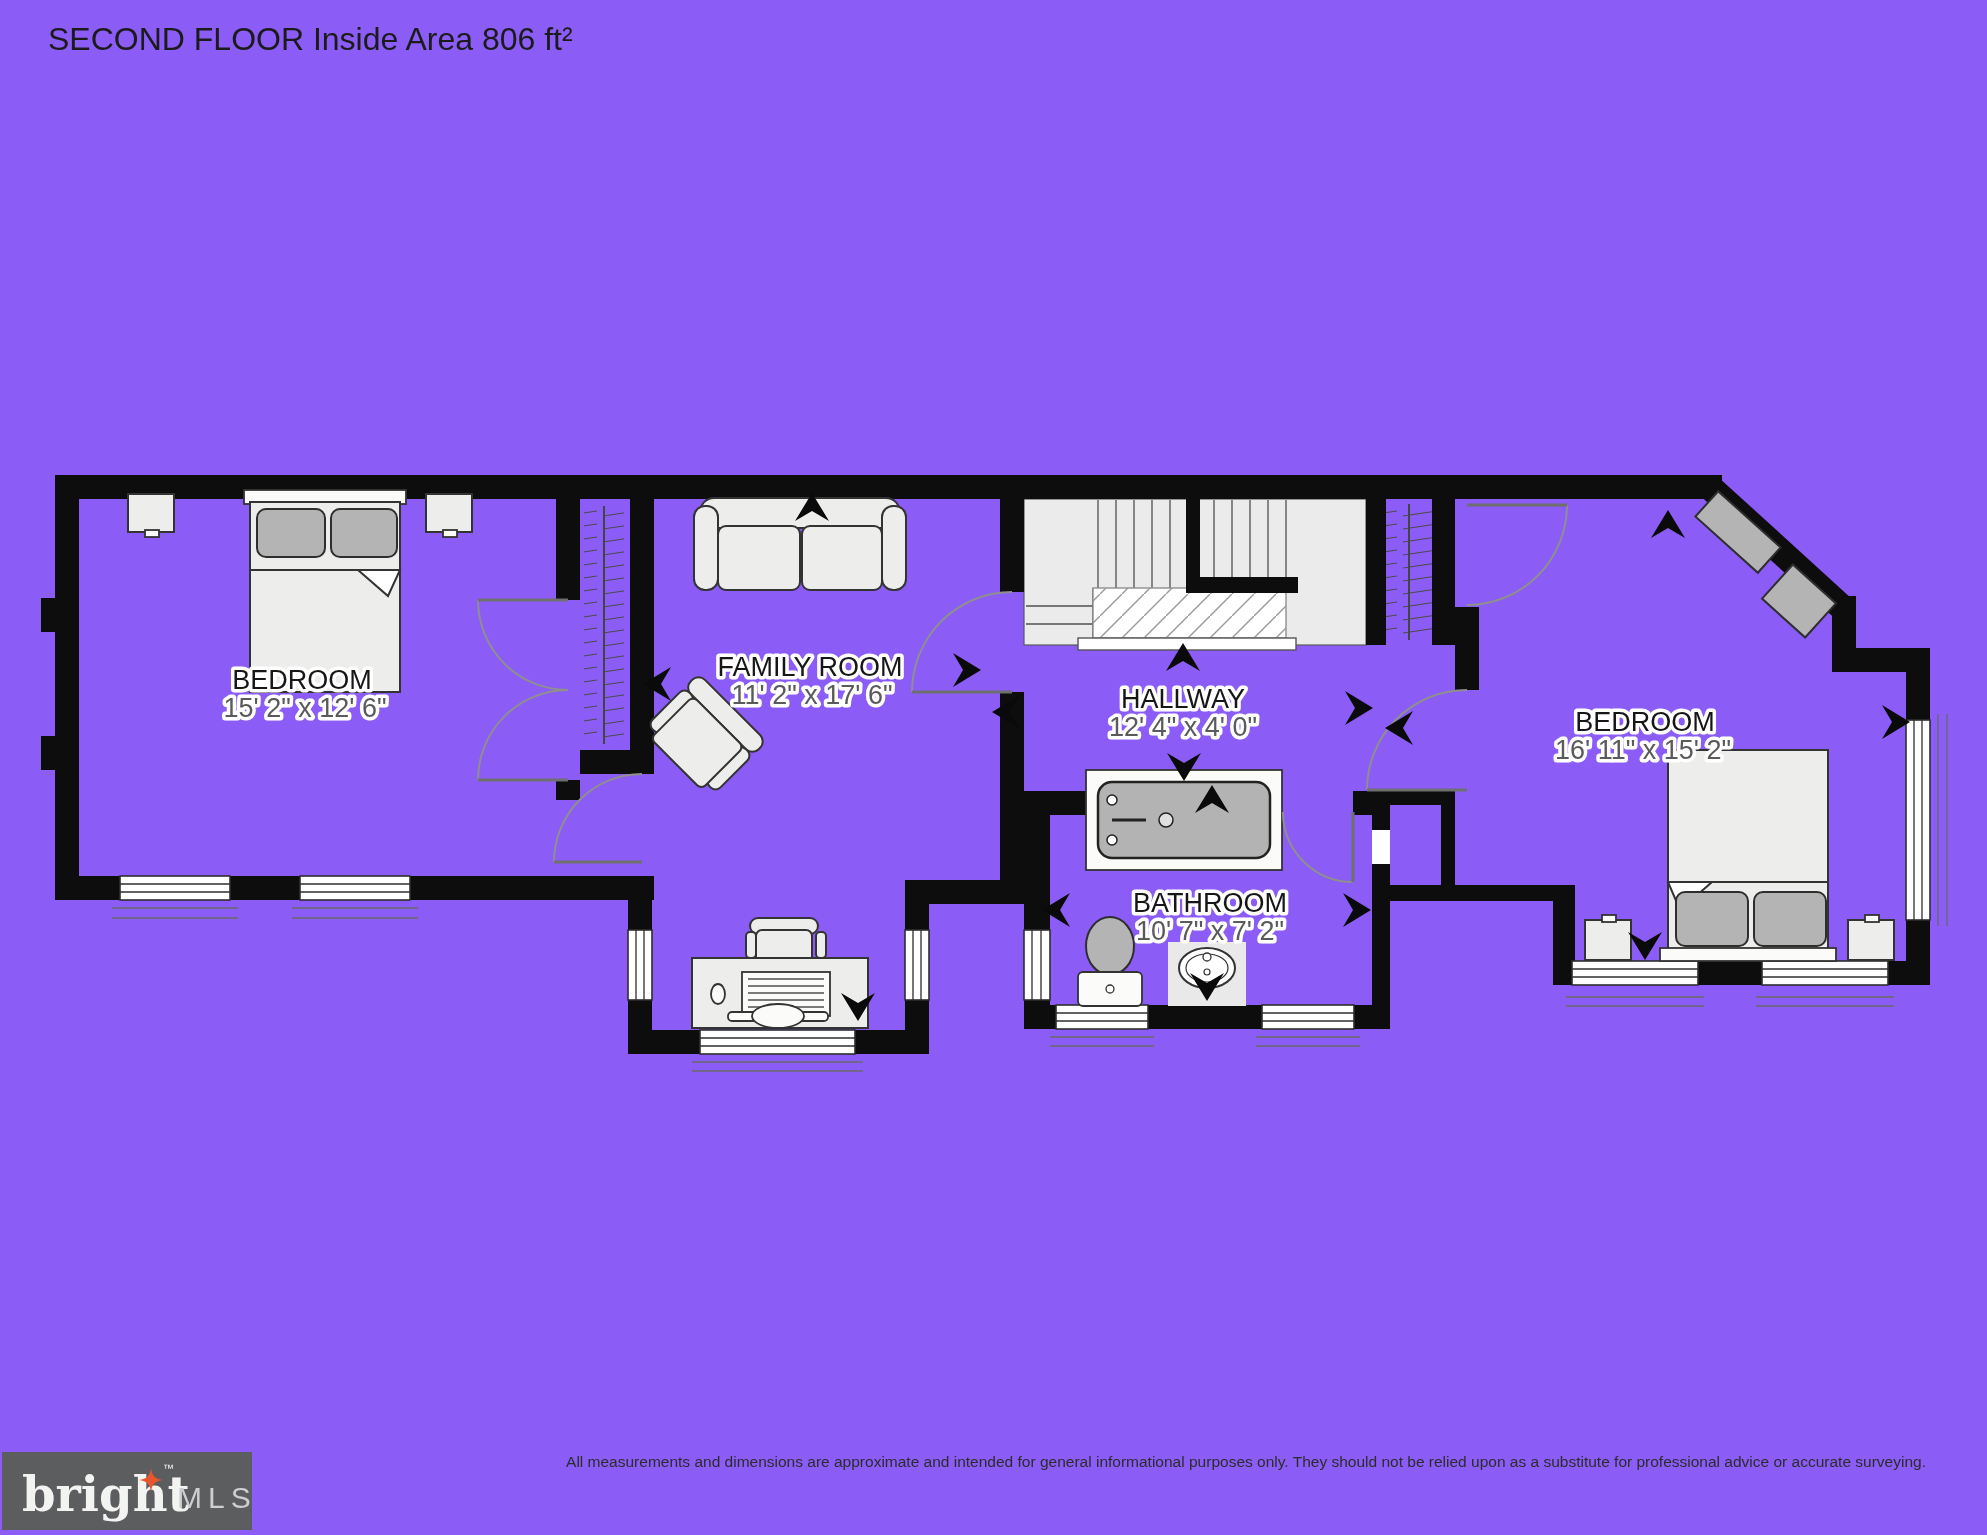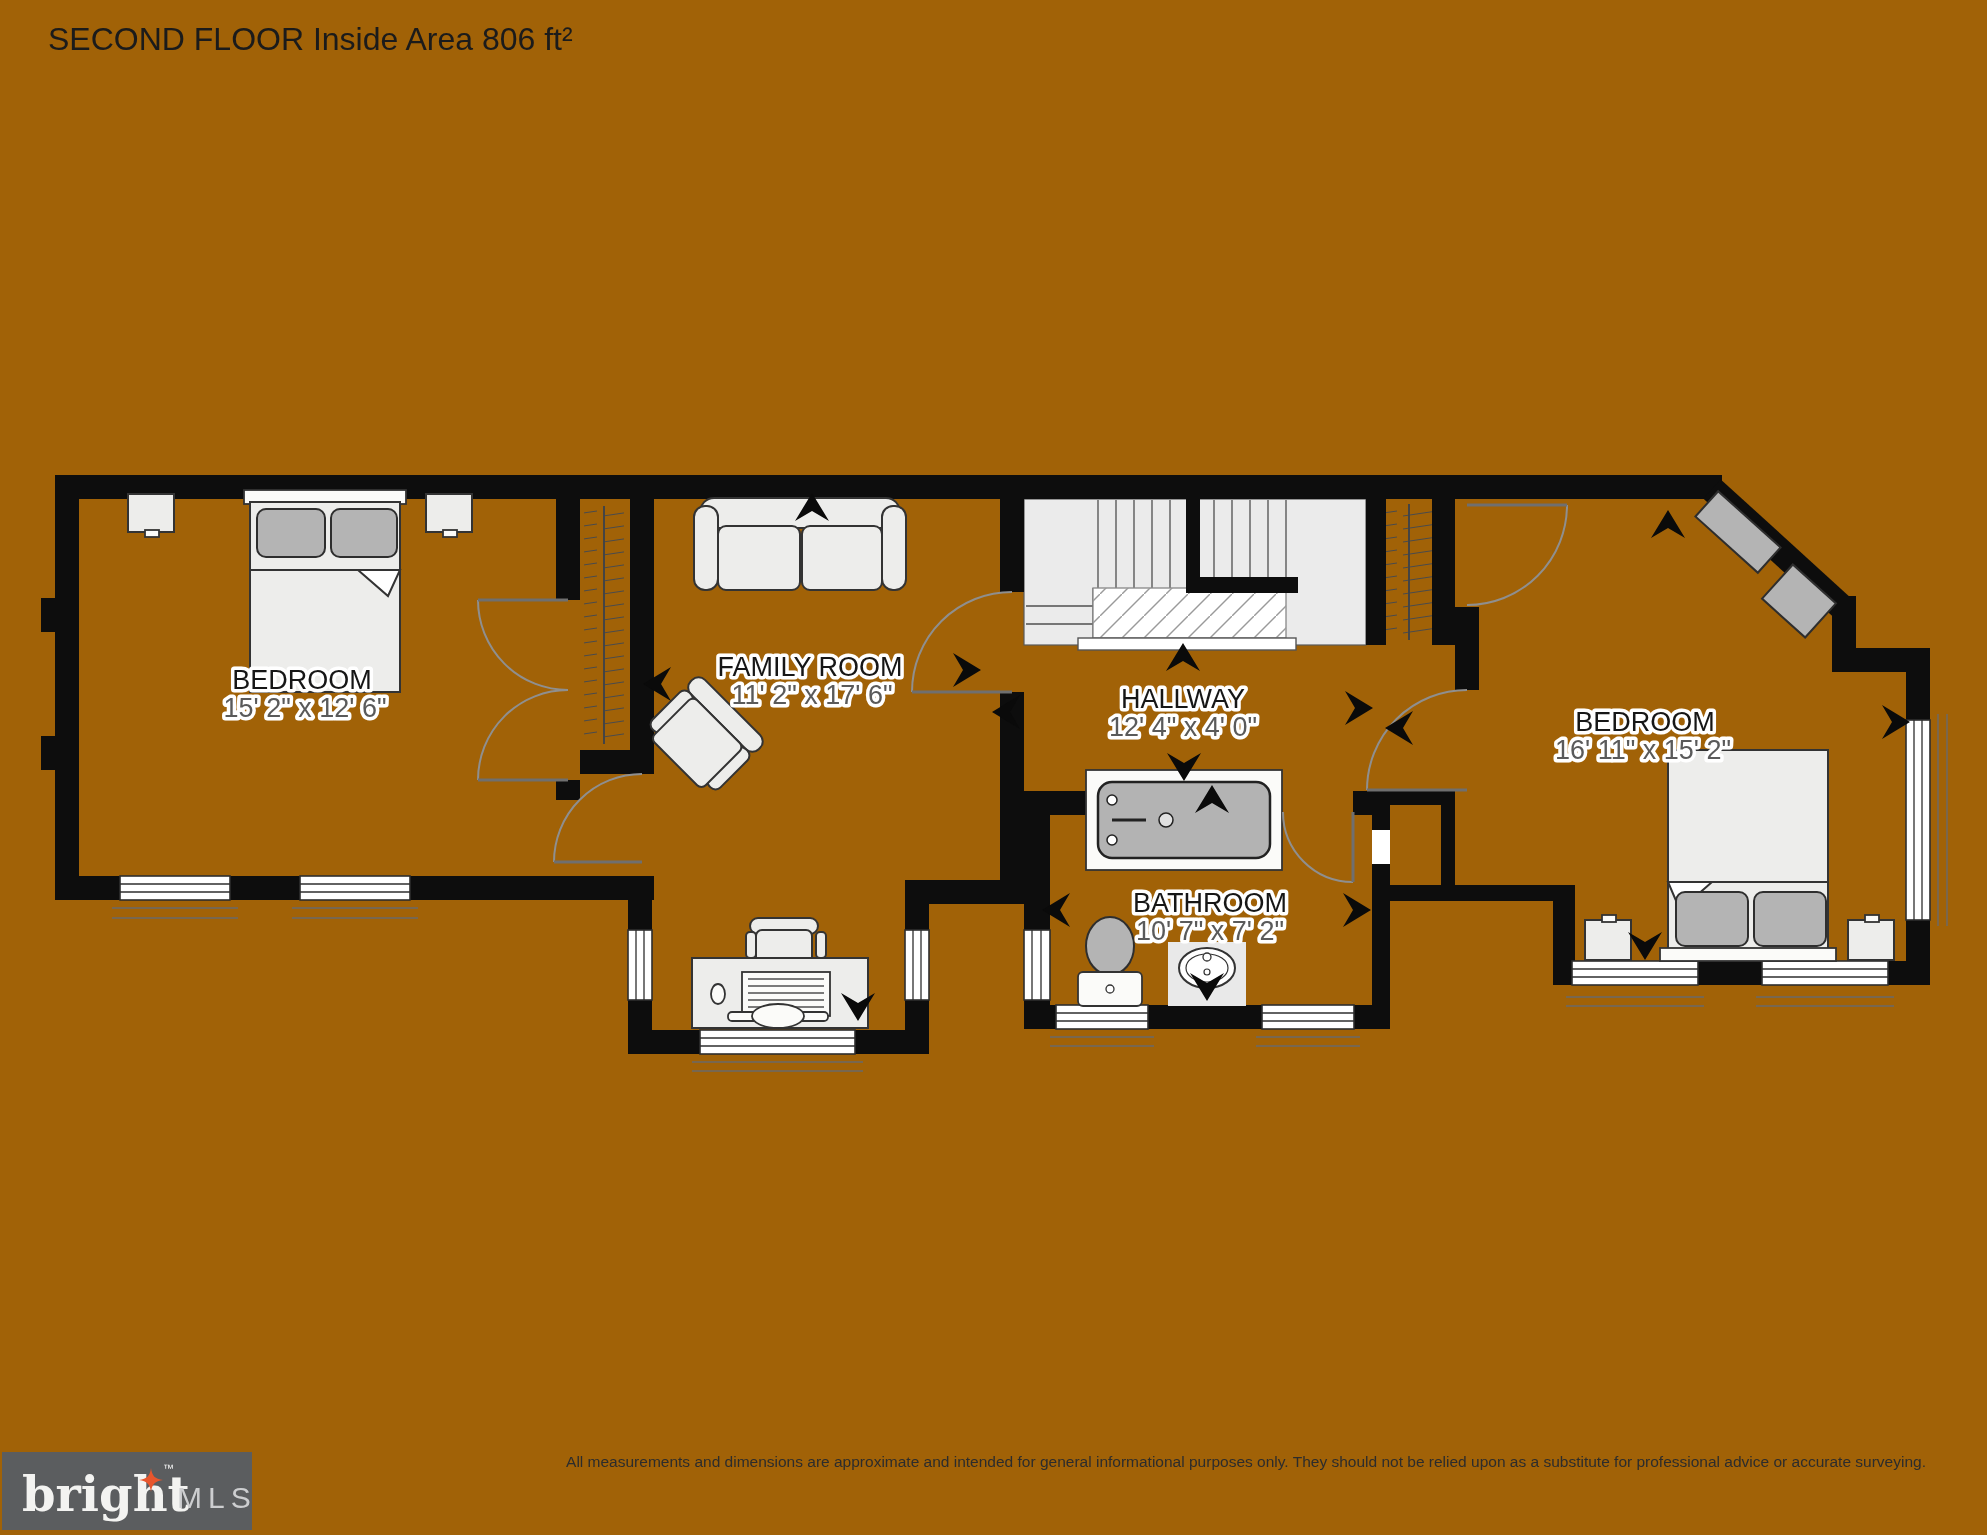--- a/index.html
+++ b/index.html
@@ -1,16 +1,16 @@
 <!DOCTYPE html>
 <html><head>
 <meta charset="utf-8">
 <style>
   html,body{margin:0;padding:0;background:#ffffff}
-  .sheet{position:relative;width:1987px;height:1535px;background:#a16207;overflow:hidden;font-family:"Liberation Sans",sans-serif}
+  .sheet{position:relative;width:1987px;height:1535px;background:#8b5cf6;overflow:hidden;font-family:"Liberation Sans",sans-serif}
   svg{display:block}
   .wall{fill:#0d0d0d}
   .wallline{stroke:#0d0d0d;stroke-width:26}
   .stairbg{fill:#ebebeb;stroke:#5a5a5a;stroke-width:1.2}
   .win{fill:#ffffff;stroke:#2e2e2e;stroke-width:1.6}
   .wl{stroke:#2e2e2e;stroke-width:1.3;fill:none}
   .sill{stroke:#6a6a6a;stroke-width:1.4;fill:none}
   .furn{fill:#ededeb;stroke:#333;stroke-width:2}
   .furn2{fill:#fbfbf9;stroke:#333;stroke-width:1.8}
   .pillow{fill:#b4b4b4;stroke:#2e2e2e;stroke-width:2}

